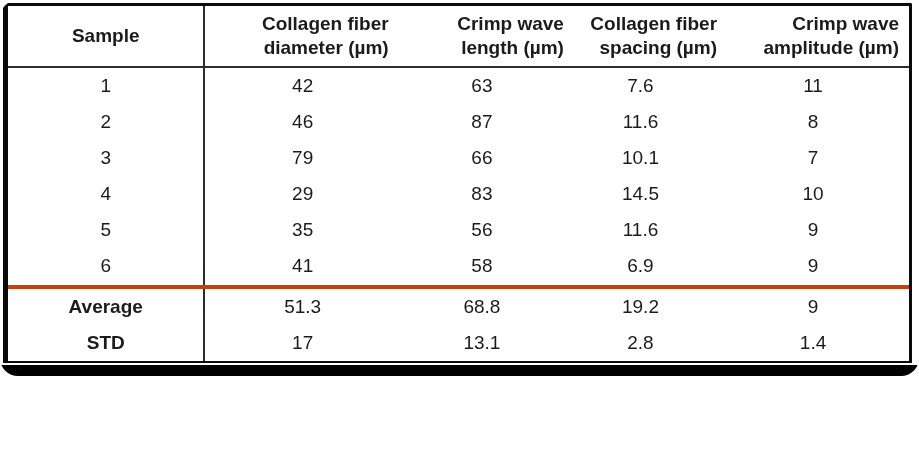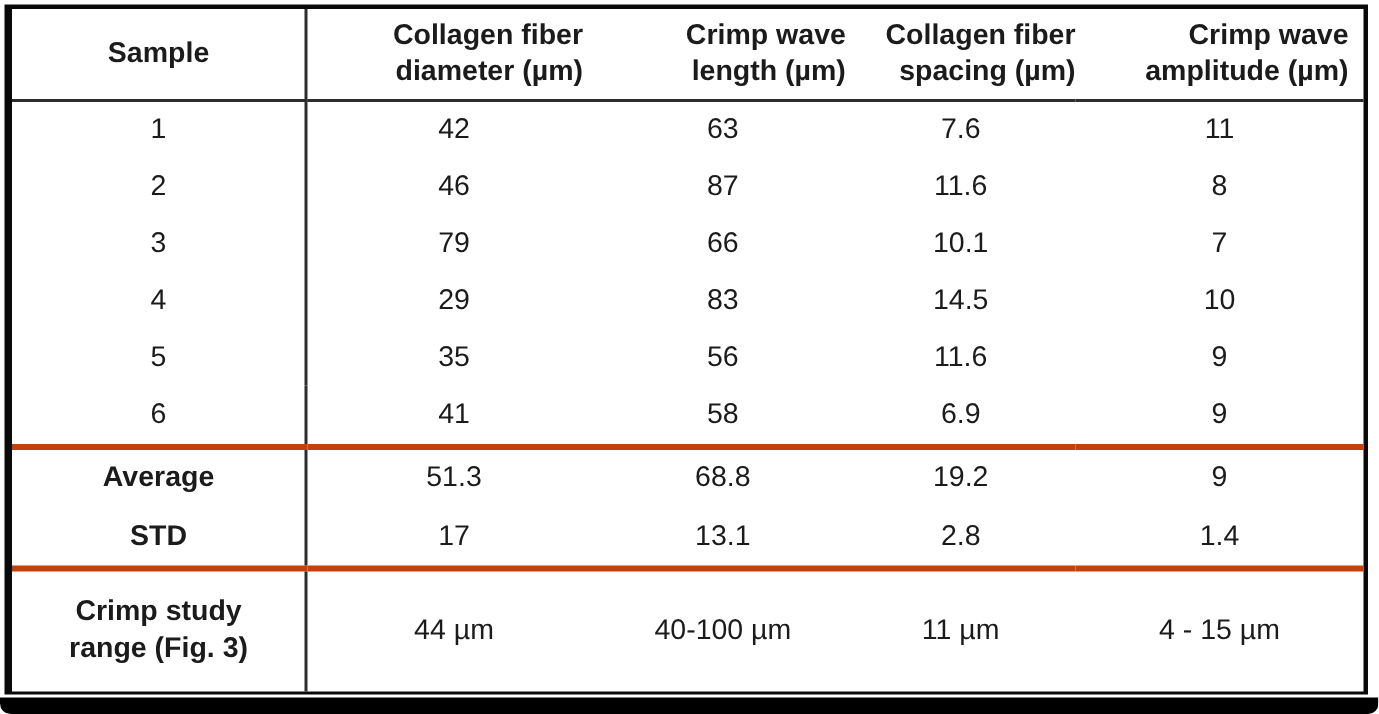--- a/index.html
+++ b/index.html
@@ -9,23 +9,24 @@
   }
   body {
     width: 919px;
     height: 476px;
     font-family: "Liberation Sans", sans-serif;
     color: #1b1b1b;
   }
   .page {
     position: relative;
     width: 919px;
-    height: 476px;
+    height: 376px;
     background: #ffffff;
     overflow: hidden;
+    border-radius: 18px;
   }
   .table-frame {
     position: absolute;
     top: 3px;
     left: 3px;
     right: 7px;
     bottom: 13px;
     border: 3px solid #0a0a0a;
     border-left-width: 5px;
     border-bottom-width: 2px;
@@ -152,24 +153,17 @@
           <td>19.2</td>
           <td>9</td>
         </tr>
         <tr class="row-stat">
           <td class="col-sample bold-label">STD</td>
           <td>17</td>
           <td>13.1</td>
           <td>2.8</td>
           <td>1.4</td>
         </tr>
-        <tr class="row-range sec">
-          <td class="col-sample"><span class="range-label">Crimp study range (Fig. 3)</span></td>
-          <td>44 µm</td>
-          <td>40-100 µm</td>
-          <td>11 µm</td>
-          <td>4 - 15 µm</td>
-        </tr>
       </tbody>
     </table>
   </div>
   <div class="bottom-bar"></div>
 </div>
 
 </body></html>

